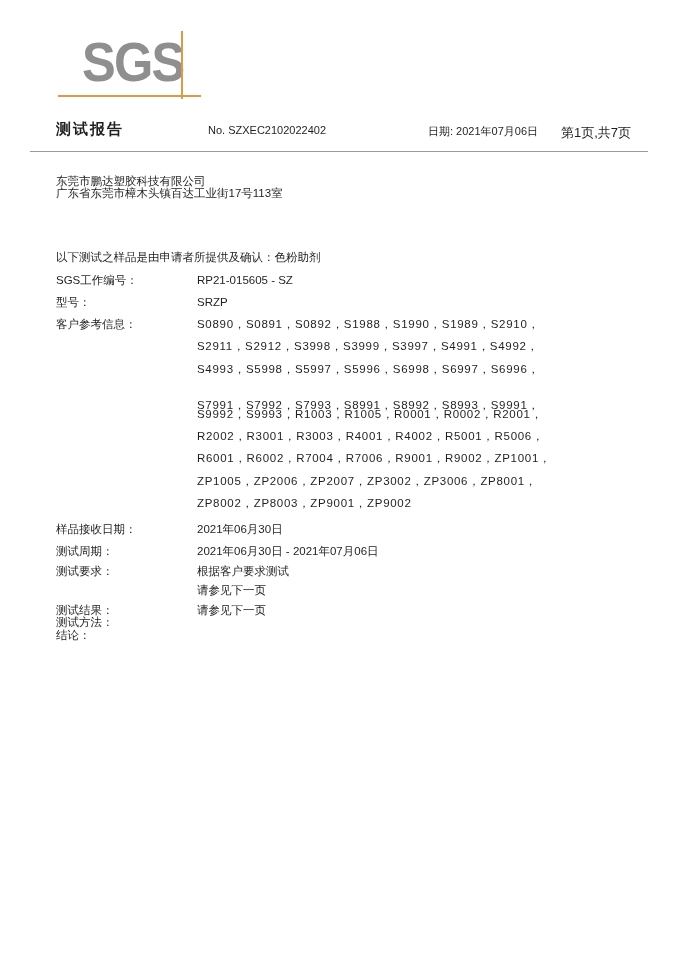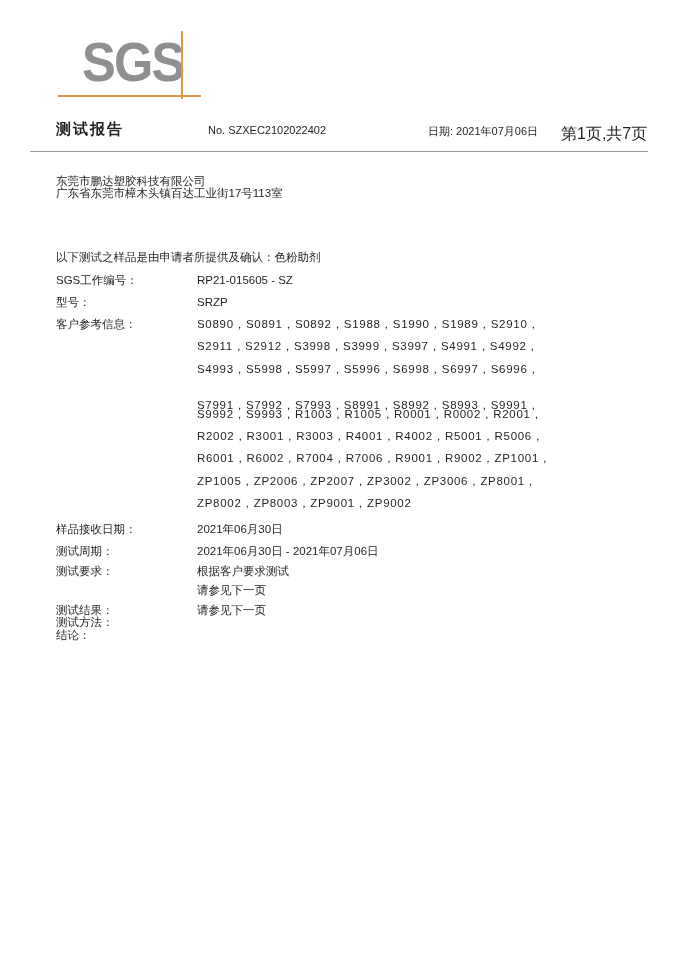--- a/index.html
+++ b/index.html
@@ -8,21 +8,21 @@
 
   
   .logo{position:absolute;left:82px;top:36px;font-size:55px;line-height:52px;font-weight:700;
         color:#8f8f8f;letter-spacing:-2px;transform:scaleX(.92);transform-origin:left top;}
   .crop-h{position:absolute;left:58px;top:95px;width:143px;height:2px;background:#dd9a45;}
   .crop-v{position:absolute;left:181px;top:31px;width:2px;height:68px;background:#dd9a45;}
 
   .title{position:absolute;left:56px;top:120px;font-size:15px;font-weight:700;letter-spacing:2px;text-align:right;}
   .repno{position:absolute;left:208px;top:124px;font-size:11px;}
   .repdate{position:absolute;left:428px;top:124px;font-size:11px;}
-  .pageno{position:absolute;left:561px;top:124px;font-size:16px;}
+  .pageno{position:absolute;left:561px;top:124px;font-size:13px;}
   .hdr-rule{position:absolute;left:30px;top:151px;width:618px;height:1px;background:#9a9a9a;}
 
   
   .t{position:absolute;font-size:11.5px;line-height:13px;}
   .lbl{left:56px;}
   .val{left:197px;}
   .codes{letter-spacing:.7px;}
   .conc{width:372px;line-height:15.2px;text-align:justify;}
 
   

